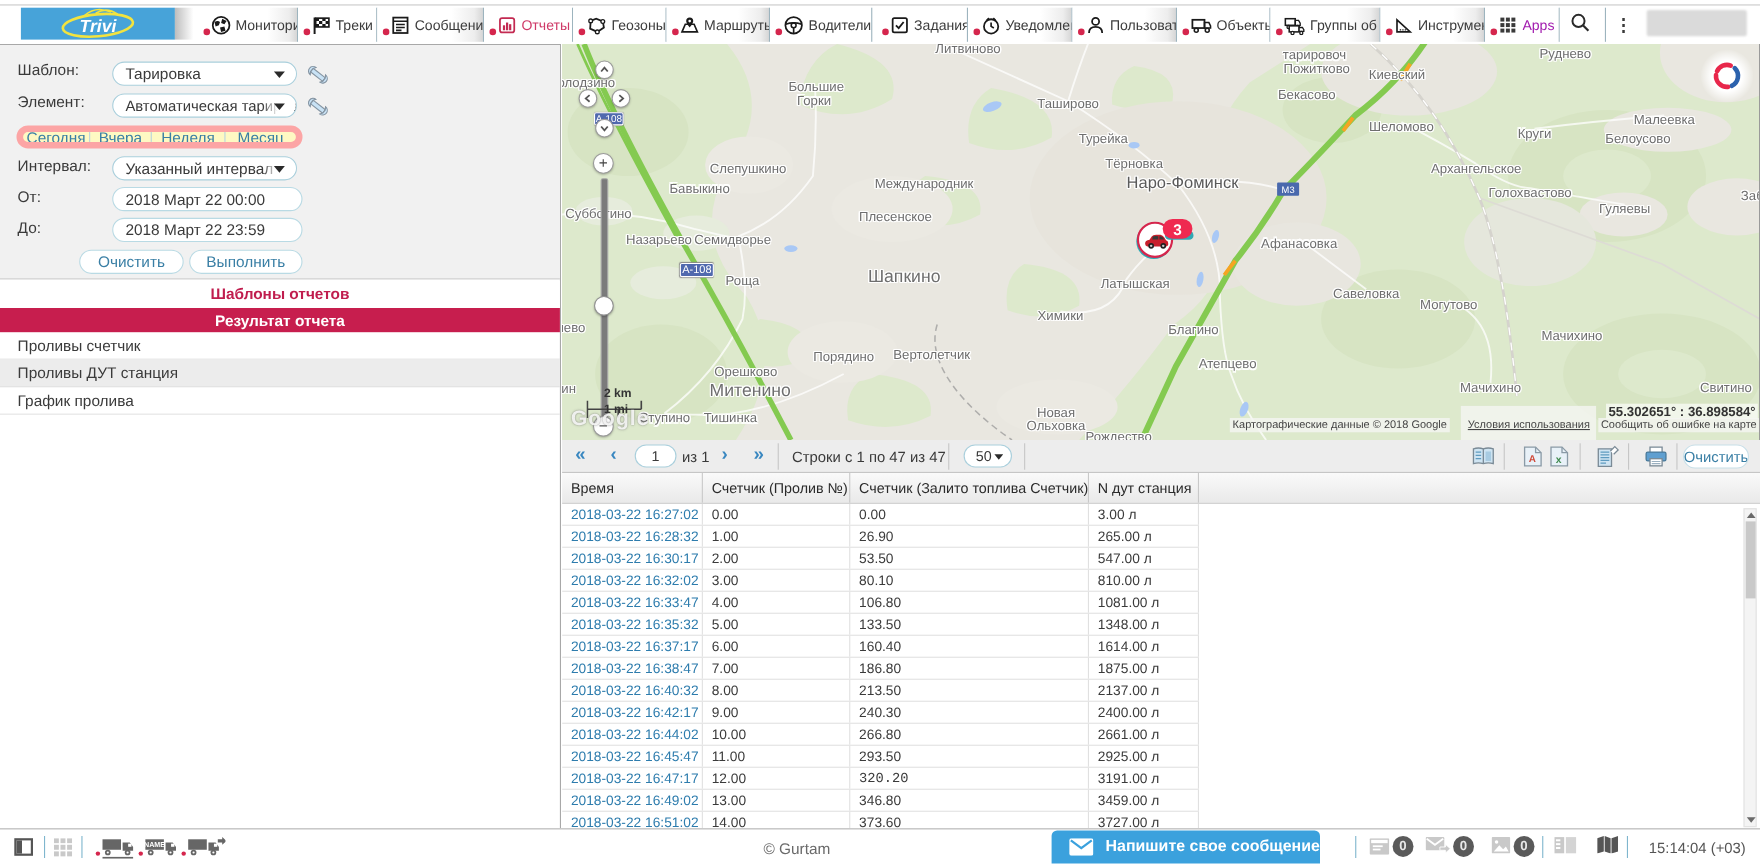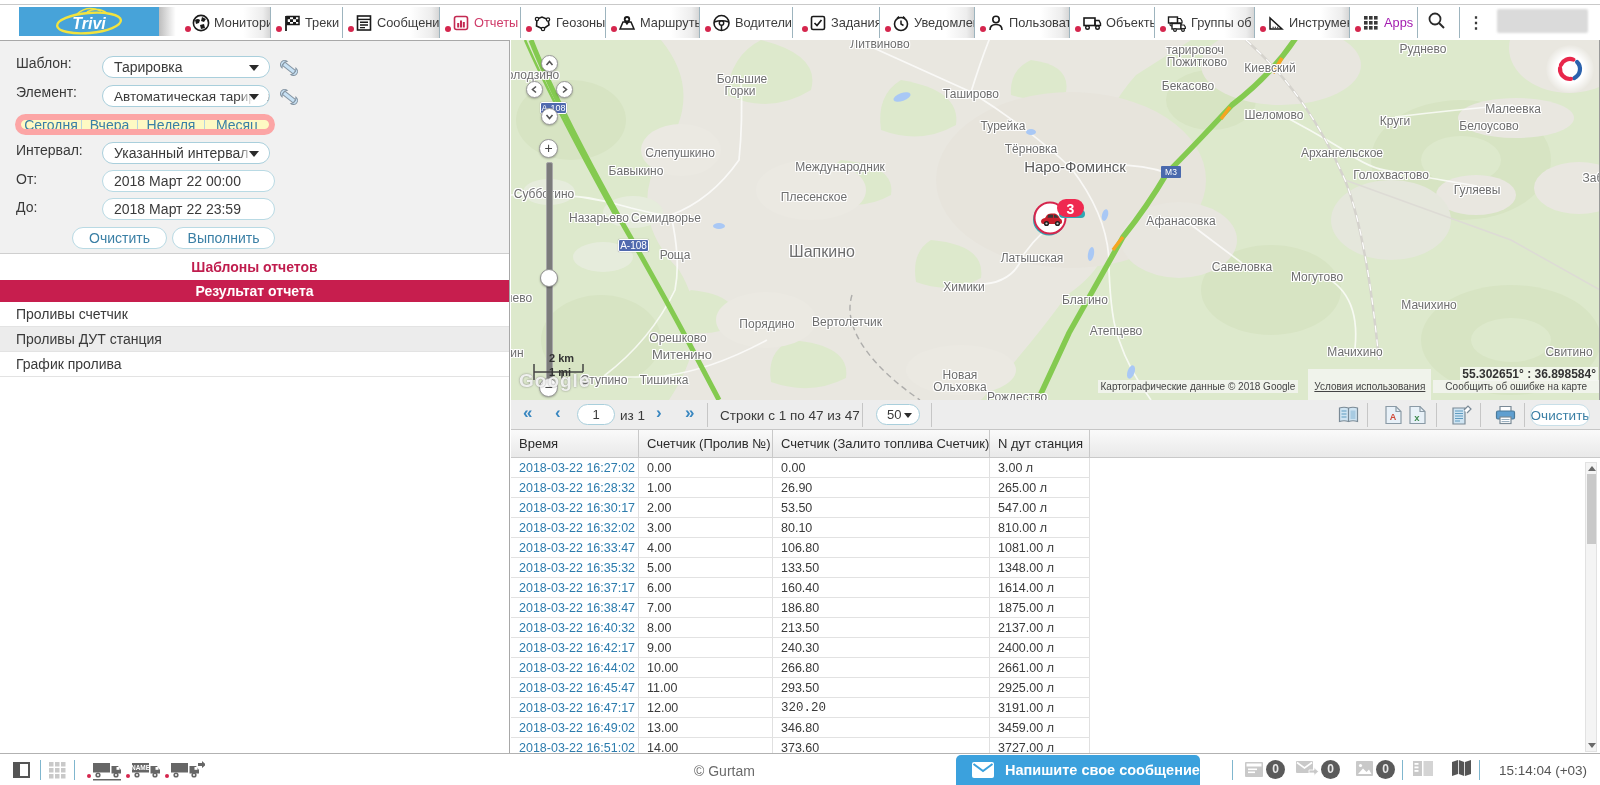--- a/index.html
+++ b/index.html
@@ -330,21 +330,21 @@
 <div class="lbl" style="left:731px;top:220px;font-size:12px;">Савеловка</div>
 <div class="lbl" style="left:806px;top:230px;font-size:12px;">Могутово</div>
 <div class="lbl" style="left:453px;top:240px;font-size:12px;">Химики</div>
 <div class="lbl" style="left:918px;top:258px;font-size:12px;">Мачихино</div>
 <div class="lbl" style="left:574px;top:253px;font-size:12px;">Благино</div>
 <div class="lbl" style="left:8px;top:251px;font-size:12px;">иево</div>
 <div class="lbl" style="left:256px;top:277px;font-size:12px;">Порядино</div>
 <div class="lbl" style="left:336px;top:275px;font-size:12px;">Вертолетчик</div>
 <div class="lbl" style="left:605px;top:284px;font-size:12px;">Атепцево</div>
 <div class="lbl" style="left:153px;top:291px;font-size:12px;padding-left:28px;">Орешково</div>
-<div class="lbl" style="left:171px;top:307px;font-size:13px;">Митенино</div>
+<div class="lbl" style="left:171px;top:307px;font-size:16px;">Митенино</div>
 <div class="lbl" style="left:844px;top:305px;font-size:12px;">Мачихино</div>
 <div class="lbl" style="left:1058px;top:305px;font-size:12px;">Свитино</div>
 <div class="lbl" style="left:6px;top:306px;font-size:12px;">ин</div>
 <div class="lbl" style="left:93px;top:333px;font-size:12px;">Ступино</div>
 <div class="lbl" style="left:153px;top:333px;font-size:12px;">Тишинка</div>
 <div class="lbl" style="left:449px;top:328px;font-size:12px;">Новая</div>
 <div class="lbl" style="left:449px;top:340px;font-size:12px;">Ольховка</div>
 <div class="lbl" style="left:506px;top:350px;font-size:12px;">Рождество</div>
 <div class="lbl" style="left:564px;top:118px;font-size:15px;color:#5a5a5a;">Наро-Фоминск</div>
 <div class="lbl" style="left:22px;top:28px;font-size:12px;">олодзино</div>
@@ -402,21 +402,21 @@
 <div class="abs" style="left:22px;top:312px;font-size:11px;font-weight:bold;color:#333;">
 <div style="position:absolute;left:16px;top:0;white-space:nowrap;">2 km</div>
 <svg class="abs" style="left:0;top:12px;" width="58" height="16" viewBox="0 0 58 16">
         <path d="M1 0 V8 M1 8 H50 M50 0 V8 M1 8 V16 M29 8 V16" stroke="#444" stroke-width="1.5" fill="none"></path>
       </svg>
 <div style="position:absolute;left:16px;top:14px;white-space:nowrap;">1 mi</div>
     </div>
 <div class="abs" style="left:8px;top:330px;font-size:19px;font-weight:bold;color:rgba(255,255,255,0.85);text-shadow:0 0 2px rgba(100,100,100,0.8);letter-spacing:1px;">Google</div>
 <div class="abs" style="right:1px;top:327px;font-size:12px;font-weight:bold;color:#333;background:rgba(255,255,255,0.65);padding:0 2px;">55.302651° : 36.898584°</div>
 <div class="abs" style="right:0;top:341px;height:12px;font-size:10px;color:#444;white-space:nowrap;">
-<span style="background:rgba(245,245,243,0.8);padding:1px 3px;">Картографические данные © 2018 Google</span><span style="background:rgba(245,245,243,0.8);padding:12px 6px;margin-left:10px;text-decoration:underline;">Условия использования</span><span style="background:rgba(245,245,243,0.8);padding:1px 12px;margin-left:2px;">Сообщить об ошибке на карте</span></div>
+<span style="background:rgba(245,245,243,0.8);padding:1px 3px;">Картографические данные © 2018 Google</span><span style="background:rgba(245,245,243,0.8);padding:12px 6px;margin-left:10px;text-decoration:underline;">Условия использования</span><span style="background:rgba(245,245,243,0.8);padding:1px 2px;margin-left:2px;">Сообщить об ошибке на карте</span></div>
 </div>
 <div class="abs" style="left:511px;top:400px;width:1089px;height:30px;background:#ededed;border-bottom:1px solid #c6c6c6;"></div>
 <div style="position:absolute;top:403px;color:#3987c0;font-size:17px;font-weight:bold;left:523px;">«</div>
 <div style="position:absolute;top:403px;color:#3987c0;font-size:17px;font-weight:bold;left:555px;">‹</div>
 <div class="pill" style="left:577px;top:404px;width:38px;height:21px;justify-content:center;font-size:13px;">1</div>
 <div class="abs" style="left:620px;top:408px;font-size:13.5px;color:#3a3a3a;">из 1</div>
 <div style="position:absolute;top:403px;color:#3987c0;font-size:17px;font-weight:bold;left:656px;">›</div>
 <div style="position:absolute;top:403px;color:#3987c0;font-size:17px;font-weight:bold;left:685px;">»</div>
 <div class="sep" style="left:707px;top:403px;height:24px;"></div>
 <div class="abs" style="left:720px;top:408px;font-size:13.5px;color:#3a3a3a;">Строки с 1 по 47 из 47</div>

